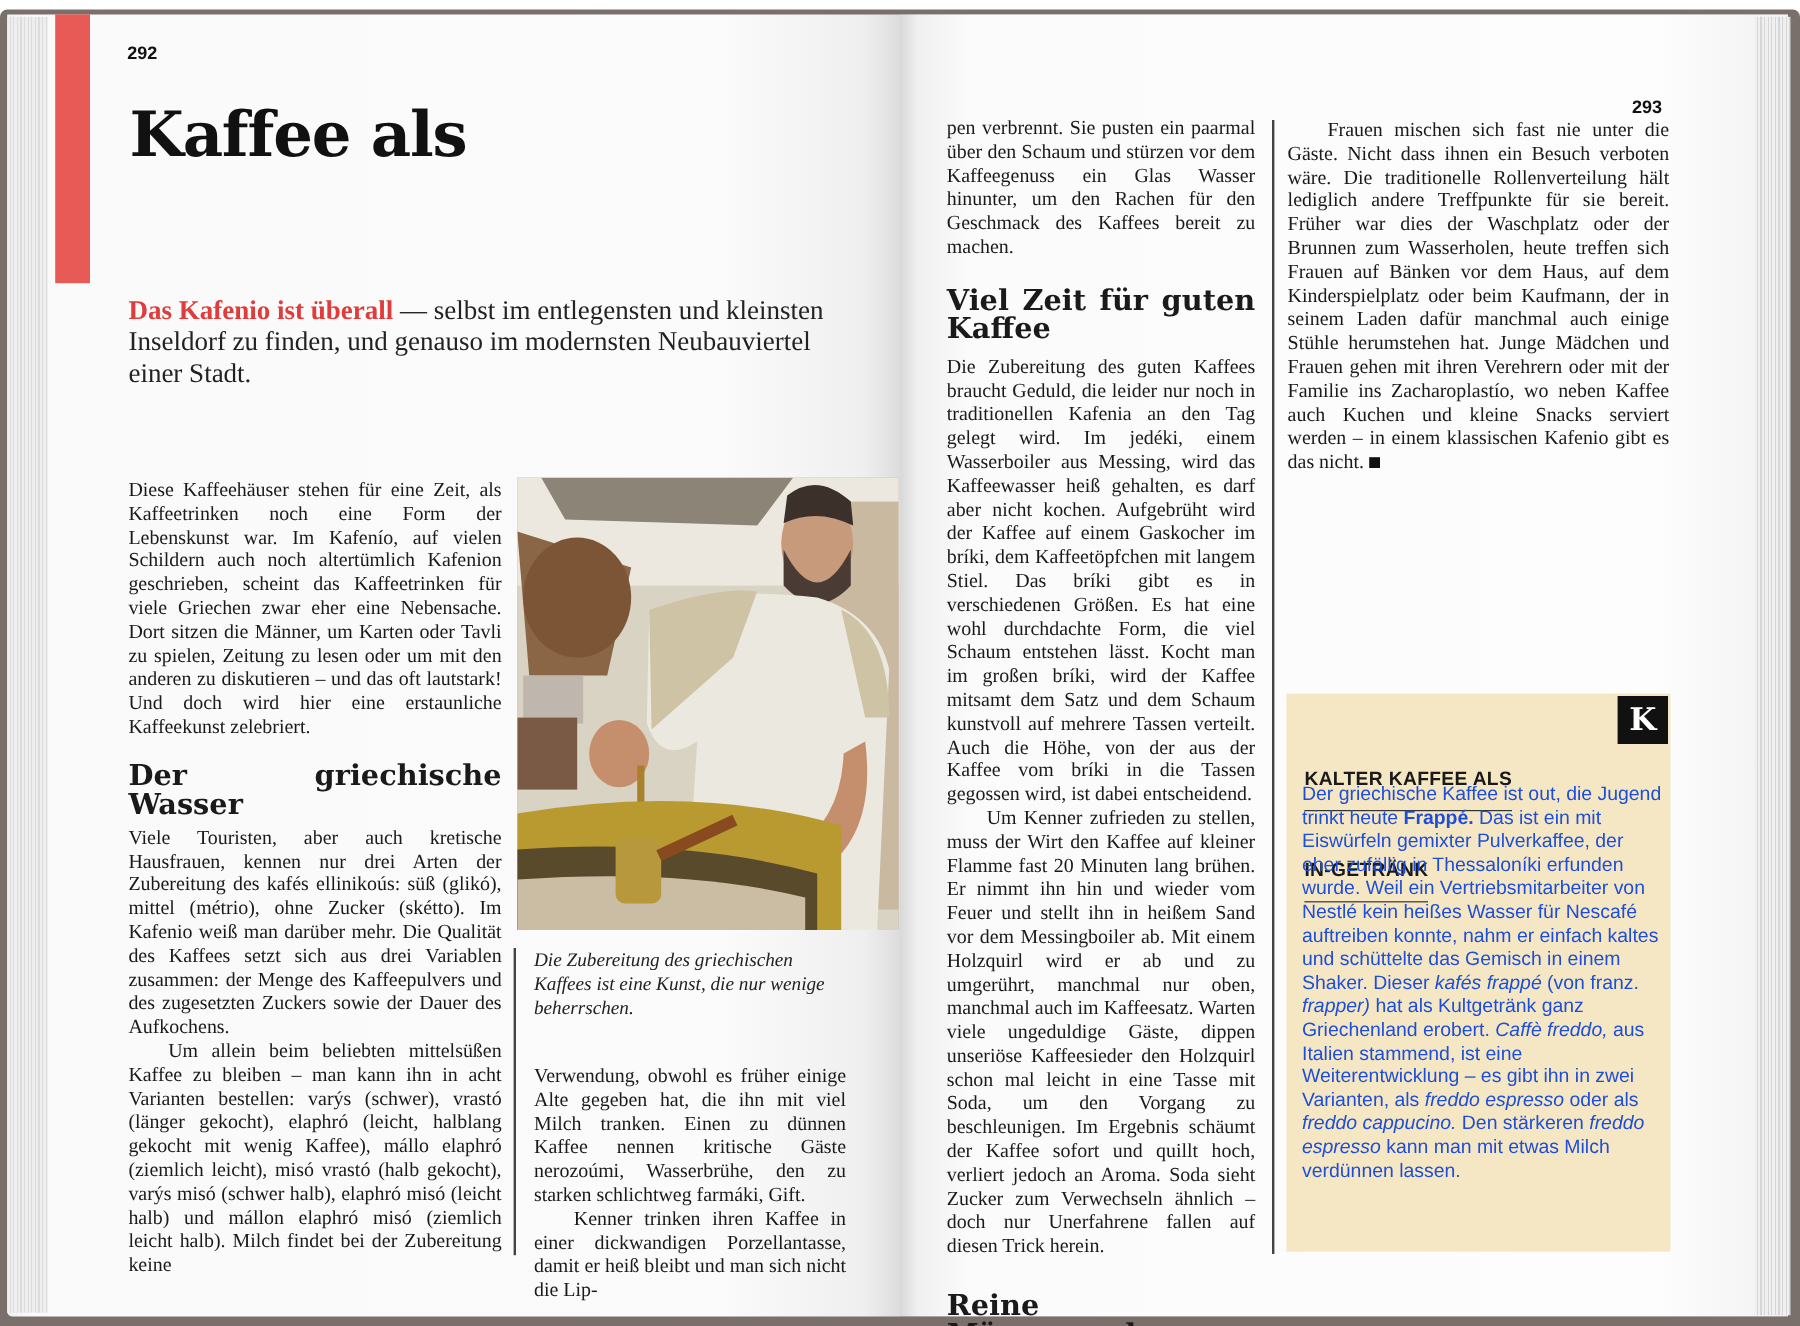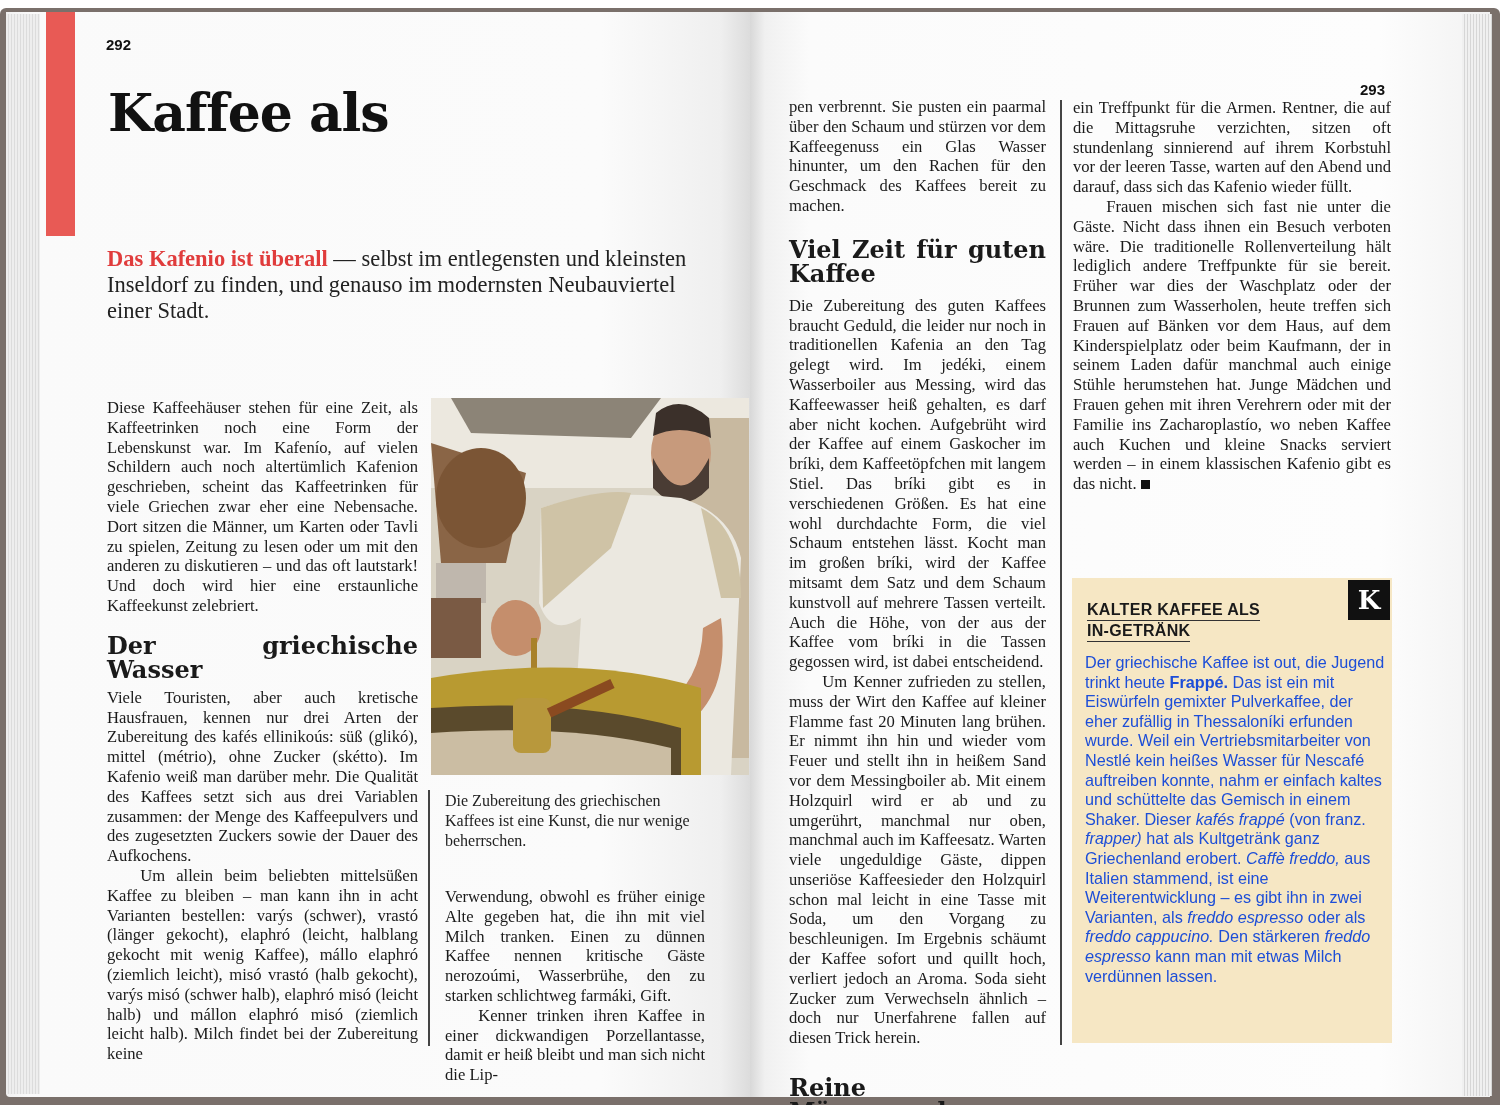--- a/index.html
+++ b/index.html
@@ -13,26 +13,26 @@
   .red-bar{position:absolute;left:46px;top:12px;width:29px;height:224px;background:#e85a55;}
   .pagenum{position:absolute;font-family:"Liberation Sans","DejaVu Sans",sans-serif;font-weight:bold;font-size:15px;color:#111;}
   .title{position:absolute;left:108px;top:80px;font-family:"DejaVu Serif",serif;font-weight:bold;font-size:52px;line-height:66px;letter-spacing:-1px;color:#111;margin:0;}
   .lead{position:absolute;left:107px;top:246px;width:580px;font-size:22.5px;line-height:26px;color:#222;margin:0;}
   .lead .hl{color:#e03c3c;font-weight:bold;}
   .col{position:absolute;font-size:16.6px;line-height:19.8px;text-align:justify;hyphens:manual;}
   .col p{margin:0;}
   .col p.indent{text-indent:2em;}
   .col h2{font-family:"DejaVu Serif",serif;font-weight:bold;font-size:24px;line-height:24px;margin:0;}
   .photo{position:absolute;left:431px;top:398px;width:318px;height:377px;overflow:hidden;background:#c9bfa8;}
-  .caption{position:absolute;left:445px;top:791px;width:265px;font-size:16px;line-height:20px;color:#222;}
+  .caption{position:absolute;left:445px;top:791px;width:265px;font-style:italic;font-size:16px;line-height:20px;color:#222;}
   .vrule{position:absolute;width:1.5px;background:#444;}
   .box{position:absolute;left:1072px;top:578px;width:320px;height:465px;background:#f6e7c4;}
   .box-k{position:absolute;left:1348px;top:580px;width:42px;height:40px;background:#111;color:#fff;font-family:"DejaVu Serif",serif;font-weight:bold;font-size:26px;line-height:40px;text-align:center;}
   .box-title{position:absolute;left:1087px;top:600px;font-family:"Liberation Sans","DejaVu Sans",sans-serif;font-weight:bold;font-size:16px;line-height:20px;letter-spacing:0.3px;color:#1a1a1a;}
-  .box-title span{display:inline-block;border-bottom:1.5px solid #333;padding-bottom:0;}
+  .box-title span{display:inline-block;border-bottom:1.5px solid #333;padding-bottom:15px;margin-top:40px;}
   .box-text{position:absolute;left:1085px;top:653px;width:300px;font-family:"Liberation Sans","DejaVu Sans",sans-serif;font-size:16.2px;line-height:19.6px;color:#1d4ed8;}
   .endmark{display:inline-block;width:9px;height:9px;background:#111;vertical-align:0;margin-left:4px;}
 </style>
 </head>
 <body>
 
 <div class="book">
   <div class="cover-edge"></div>
 
   <div class="page-left"></div>
@@ -101,21 +101,20 @@
     <h2 style="margin-top:22px;margin-bottom:10px;">Viel Zeit für guten Kaffee</h2>
     <p>Die Zubereitung des guten Kaffees braucht Geduld, die leider nur noch in traditionellen Kafenia an den Tag gelegt wird. Im jedéki, einem Wasserboiler aus Messing, wird das Kaffeewasser heiß gehalten, es darf aber nicht kochen. Aufgebrüht wird der Kaffee auf einem Gaskocher im bríki, dem Kaffeetöpfchen mit langem Stiel. Das bríki gibt es in verschiedenen Größen. Es hat eine wohl durchdachte Form, die viel Schaum entstehen lässt. Kocht man im großen bríki, wird der Kaffee mitsamt dem Satz und dem Schaum kunstvoll auf mehrere Tassen verteilt. Auch die Höhe, von der aus der Kaffee vom bríki in die Tassen gegossen wird, ist dabei entscheidend.</p>
     <p class="indent">Um Kenner zufrieden zu stellen, muss der Wirt den Kaffee auf kleiner Flamme fast 20 Minuten lang brühen. Er nimmt ihn hin und wieder vom Feuer und stellt ihn in heißem Sand vor dem Messingboiler ab. Mit einem Holzquirl wird er ab und zu umgerührt, manchmal nur oben, manchmal auch im Kaffeesatz. Warten viele ungeduldige Gäste, dippen unseriöse Kaffeesieder den Holzquirl schon mal leicht in eine Tasse mit Soda, um den Vorgang zu beschleunigen. Im Ergebnis schäumt der Kaffee sofort und quillt hoch, verliert jedoch an Aroma. Soda sieht Zucker zum Verwechseln ähnlich – doch nur Unerfahrene fallen auf diesen Trick herein.</p>
     <h2 style="margin-top:28px;margin-bottom:10px;">Reine Männersache</h2>
 
   </div>
 
   <div class="vrule" style="left:1060px;top:100px;height:945px;"></div>
 
   <div class="col" style="left:1073px;top:98px;width:318px;">
-    <p>ein Treffpunkt für die Armen. Rentner, die auf die Mittagsruhe verzichten, sitzen oft stundenlang sinnierend auf ihrem Korbstuhl vor der leeren Tasse, warten auf den Abend und darauf, dass sich das Kafenio wieder füllt.</p>
     <p class="indent"><span>Frauen mischen sich fast nie unter die Gäste. Nicht dass ihnen ein Besuch verboten wäre. Die traditionelle Rollenverteilung hält lediglich andere Treffpunkte für sie bereit. Früher war dies der Waschplatz oder der Brunnen zum Wasserholen, heute treffen sich Frauen auf Bänken vor dem Haus, auf dem Kinderspielplatz oder beim Kaufmann, der in seinem Laden dafür manchmal auch einige Stühle herumstehen hat. Junge Mädchen und Frauen gehen mit ihren Verehrern oder mit der Familie ins Zacharoplastío, wo neben Kaffee auch Kuchen und kleine Snacks serviert werden – in einem klassischen Kafenio gibt es das nicht.</span><span class="endmark"></span></p>
   </div>
 
   <div class="box"></div>
   <div class="box-k">K</div>
   <div class="box-title">
     <span>KALTER KAFFEE ALS</span><br>
     <span>IN-GETRÄNK</span>
   </div>
   <div class="box-text"><span>Der griechische Kaffee ist out, die Jugend trinkt heute </span><b>Frappé.</b><span> Das ist ein mit Eiswürfeln gemixter Pulverkaffee, der eher zufällig in Thessaloníki erfunden wurde. Weil ein Vertriebsmitarbeiter von Nestlé kein heißes Wasser für Nescafé auftreiben konnte, nahm er einfach kaltes und schüttelte das Gemisch in einem Shaker. Dieser </span><i>kafés frappé</i><span> (von franz. </span><i>frapper)</i><span> hat als Kultgetränk ganz Griechenland erobert. </span><i>Caffè freddo,</i><span> aus Italien stammend, ist eine Weiterentwicklung – es gibt ihn in zwei Varianten, als </span><i>freddo espresso</i><span> oder als </span><i>freddo cappucino.</i><span> Den stärkeren </span><i>freddo espresso</i><span> kann man mit etwas Milch verdünnen lassen.</span></div>

